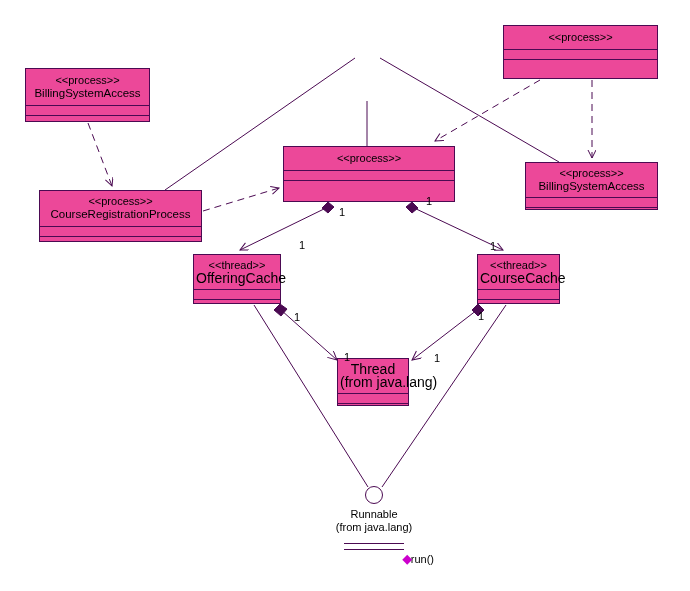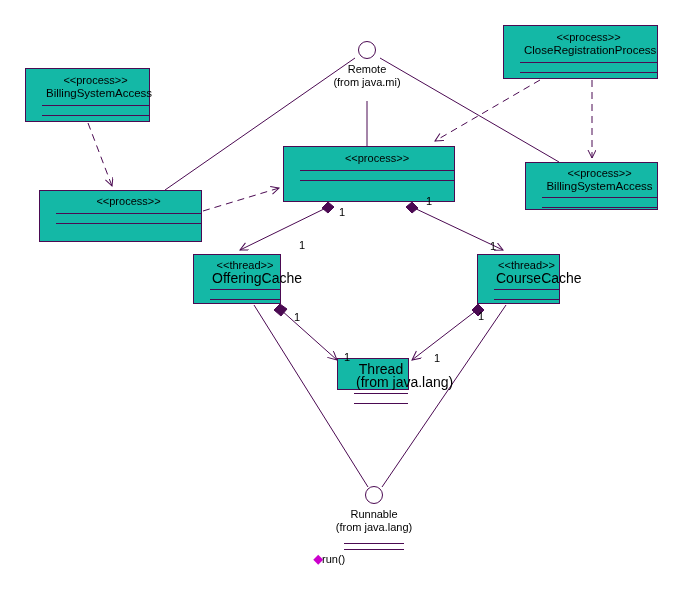--- a/index.html
+++ b/index.html
@@ -11,23 +11,22 @@
     overflow:hidden;
   }
   svg.layer{position:absolute;left:0;top:0;width:690px;height:591px;}
   svg.lines{z-index:1;}
 
   
   .uml-class{
     position:absolute;
     box-sizing:border-box;
     border:1px solid #4B0A52;
-    background:#14b8a6;
+    background:#ec4899;
     z-index:3;
-    padding-left:16px;
   }
   .uml-class .name-compartment{
     padding:5px 4px 5px 4px;
     text-align:center;
     line-height:13px;
     border-bottom:1px solid #4B0A52;
   }
   .uml-class .attr-compartment{
     height:9px;
     border-bottom:1px solid #4B0A52;
@@ -67,21 +66,21 @@
   }
 
   
   .rn-rule{
     width:60px;height:0;
     border-top:1px solid #4B0A52;
     margin:0 auto;
   }
   .rn-rule.second{margin-top:5px;}
   .rn-op{
-    text-align:left;
+    text-align:right;
     font-size:11px;
     color:#000000;
     margin-top:3px;
     white-space:nowrap;
   }
   .vis-marker{
     display:inline-block;
     width:7px;height:7px;
     background:#CC00CC;
     transform:rotate(45deg) translateY(-1px);
@@ -175,21 +174,20 @@
       <span class="stereotype">&lt;&lt;process&gt;&gt;</span>
       <span class="cname">BillingSystemAccess</span>
     </div>
     <div class="attr-compartment"></div>
     <div class="op-compartment"></div>
   </div>
 
   <div class="uml-class" style="left:503px;top:25px;width:155px;height:54px;">
     <div class="name-compartment">
       <span class="stereotype">&lt;&lt;process&gt;&gt;</span>
-      <span class="cname">CloseRegistrationProcess</span>
     </div>
     <div class="attr-compartment"></div>
     <div class="op-compartment"></div>
   </div>
 
   <div class="uml-class" style="left:283px;top:146px;width:172px;height:56px;">
     <div class="name-compartment">
       <span class="stereotype">&lt;&lt;process&gt;&gt;</span>
     </div>
     <div class="attr-compartment"></div>
@@ -201,20 +199,21 @@
       <span class="stereotype">&lt;&lt;process&gt;&gt;</span>
       <span class="cname">BillingSystemAccess</span>
     </div>
     <div class="attr-compartment"></div>
     <div class="op-compartment"></div>
   </div>
 
   <div class="uml-class" style="left:39px;top:190px;width:163px;height:52px;">
     <div class="name-compartment" style="padding:4px 4px 5px 4px;">
       <span class="stereotype">&lt;&lt;process&gt;&gt;</span>
+      <span class="cname">CourseRegistrationProcess</span>
     </div>
     <div class="attr-compartment"></div>
     <div class="op-compartment"></div>
   </div>
 
   <div class="uml-class" style="left:193px;top:254px;width:88px;height:50px;">
     <div class="name-compartment" style="padding:4px 2px 4px 2px;">
       <span class="stereotype">&lt;&lt;thread&gt;&gt;</span>
       <span class="cname small">OfferingCache</span>
     </div>
@@ -224,36 +223,29 @@
 
   <div class="uml-class" style="left:477px;top:254px;width:83px;height:50px;">
     <div class="name-compartment" style="padding:4px 2px 4px 2px;">
       <span class="stereotype">&lt;&lt;thread&gt;&gt;</span>
       <span class="cname small">CourseCache</span>
     </div>
     <div class="attr-compartment"></div>
     <div class="op-compartment"></div>
   </div>
 
-  <div class="uml-class" style="left:337px;top:358px;width:72px;height:32px;">
+  <div class="uml-class" style="left:337px;top:358px;width:72px;height:48px;">
     <div class="name-compartment" style="padding:4px 2px 4px 2px;">
       <span class="cname small">Thread</span>
       <span class="cname small">(from java.lang)</span>
     </div>
     <div class="attr-compartment"></div>
     <div class="op-compartment"></div>
   </div>
 
-  <div class="iface" style="left:307px;top:41px;width:120px;">
-    <div class="ball"></div>
-    <div class="ilabel">
-      <span>Remote</span><br>
-      <span>(from java.mi)</span>
-    </div>
-  </div>
 
   <div class="iface" style="left:314px;top:486px;width:120px;">
     <div class="ball"></div>
     <div class="ilabel" style="">
       <span>Runnable</span><br>
       <span>(from java.lang)</span>
     </div>
     <div class="rn-rule" style="margin-top:9px;"></div>
     <div class="rn-rule second"></div>
     <div class="rn-op">

